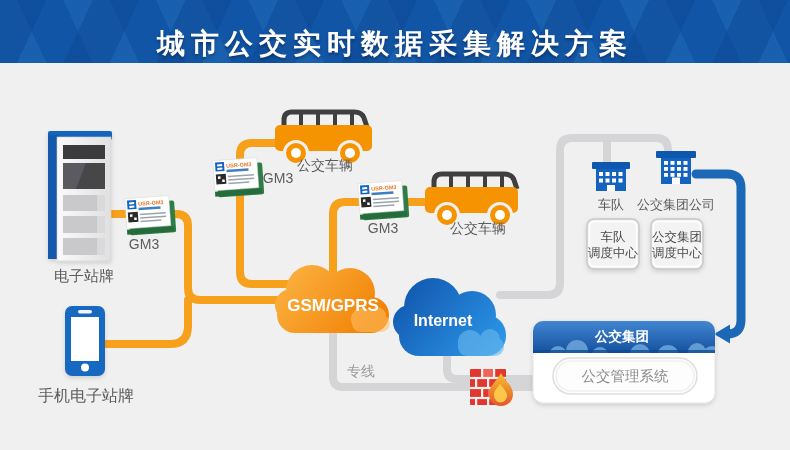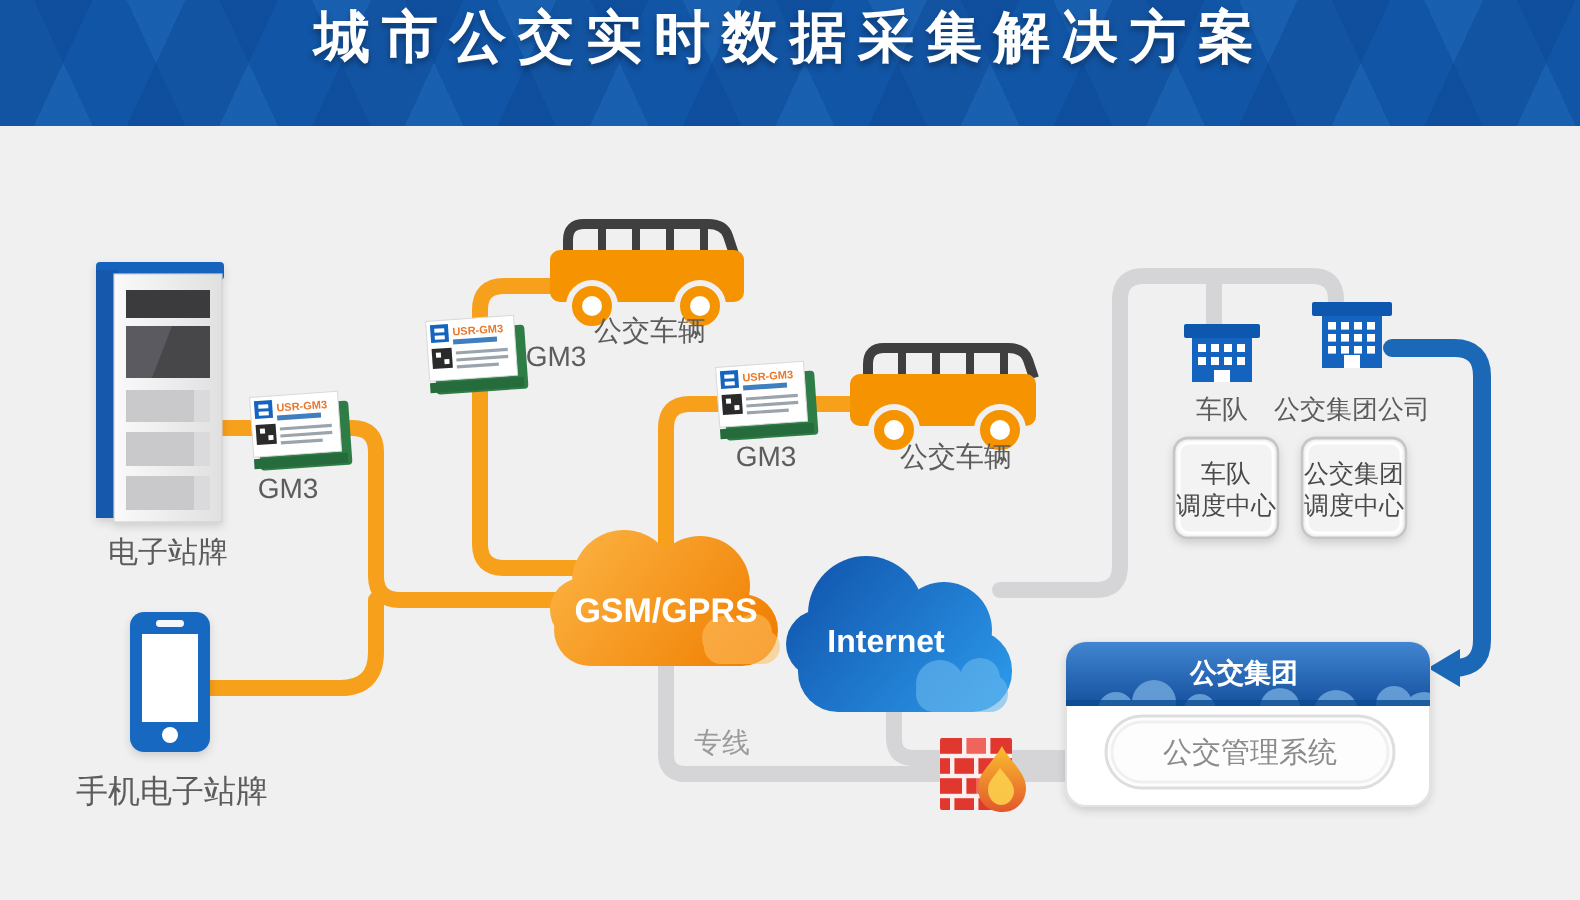--- a/index.html
+++ b/index.html
@@ -8,21 +8,21 @@
     background:#f0f0f1;
     font-family:"Liberation Sans", sans-serif;
     -webkit-font-smoothing:antialiased;
   }
   .header{
     width:790px;height:63px;
     background:
       repeating-linear-gradient(115deg, rgba(11,70,146,.45) 0 42px, rgba(11,70,146,0) 42px 84px),
       repeating-linear-gradient(65deg, rgba(38,112,189,.40) 0 42px, rgba(38,112,189,0) 42px 84px),
       #1155A6;
-    display:flex;align-items:flex-start;justify-content:center;
+    display:flex;align-items:flex-end;justify-content:center;
   }
   .header .title{
     color:#ffffff;font-size:28px;font-weight:bold;letter-spacing:6px;
     text-shadow:0 2px 3px rgba(0,0,0,.35);
     white-space:nowrap;
   }
   svg{display:block;}
   text{font-family:"Liberation Sans", sans-serif;}
   .lbl{fill:#5c5c5c;}
   .cloudtxt{fill:#ffffff;font-weight:bold;}

